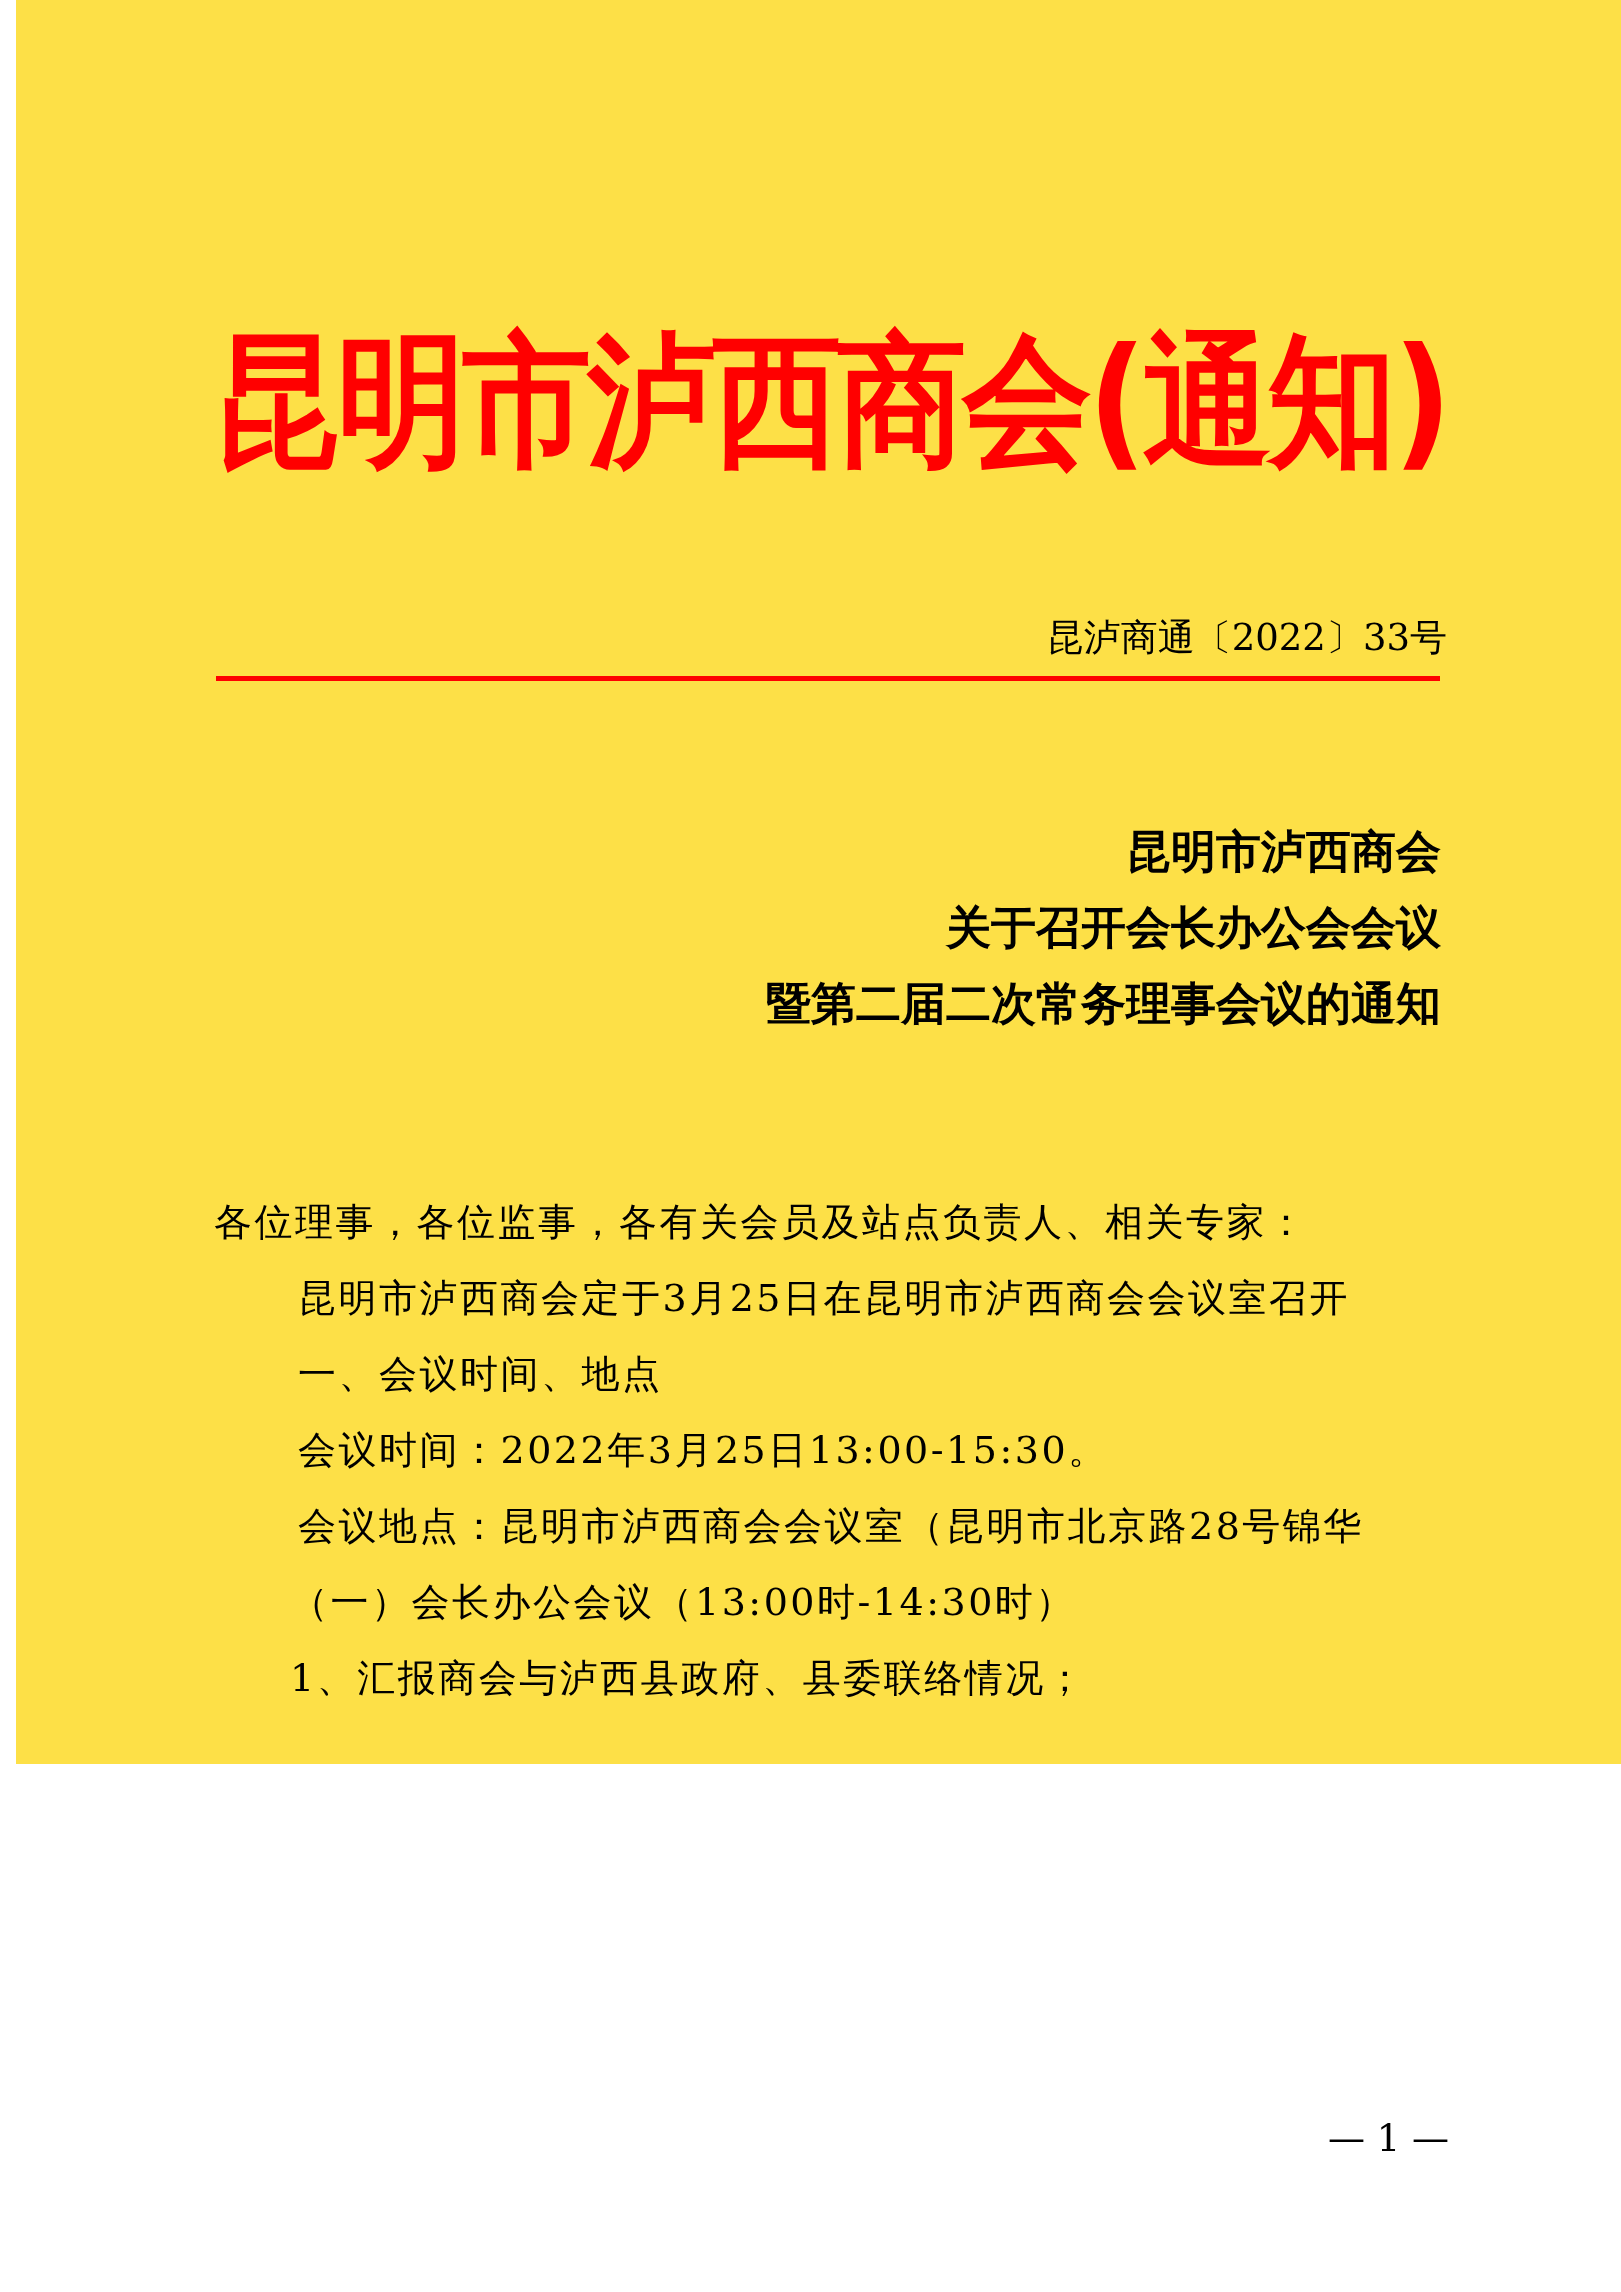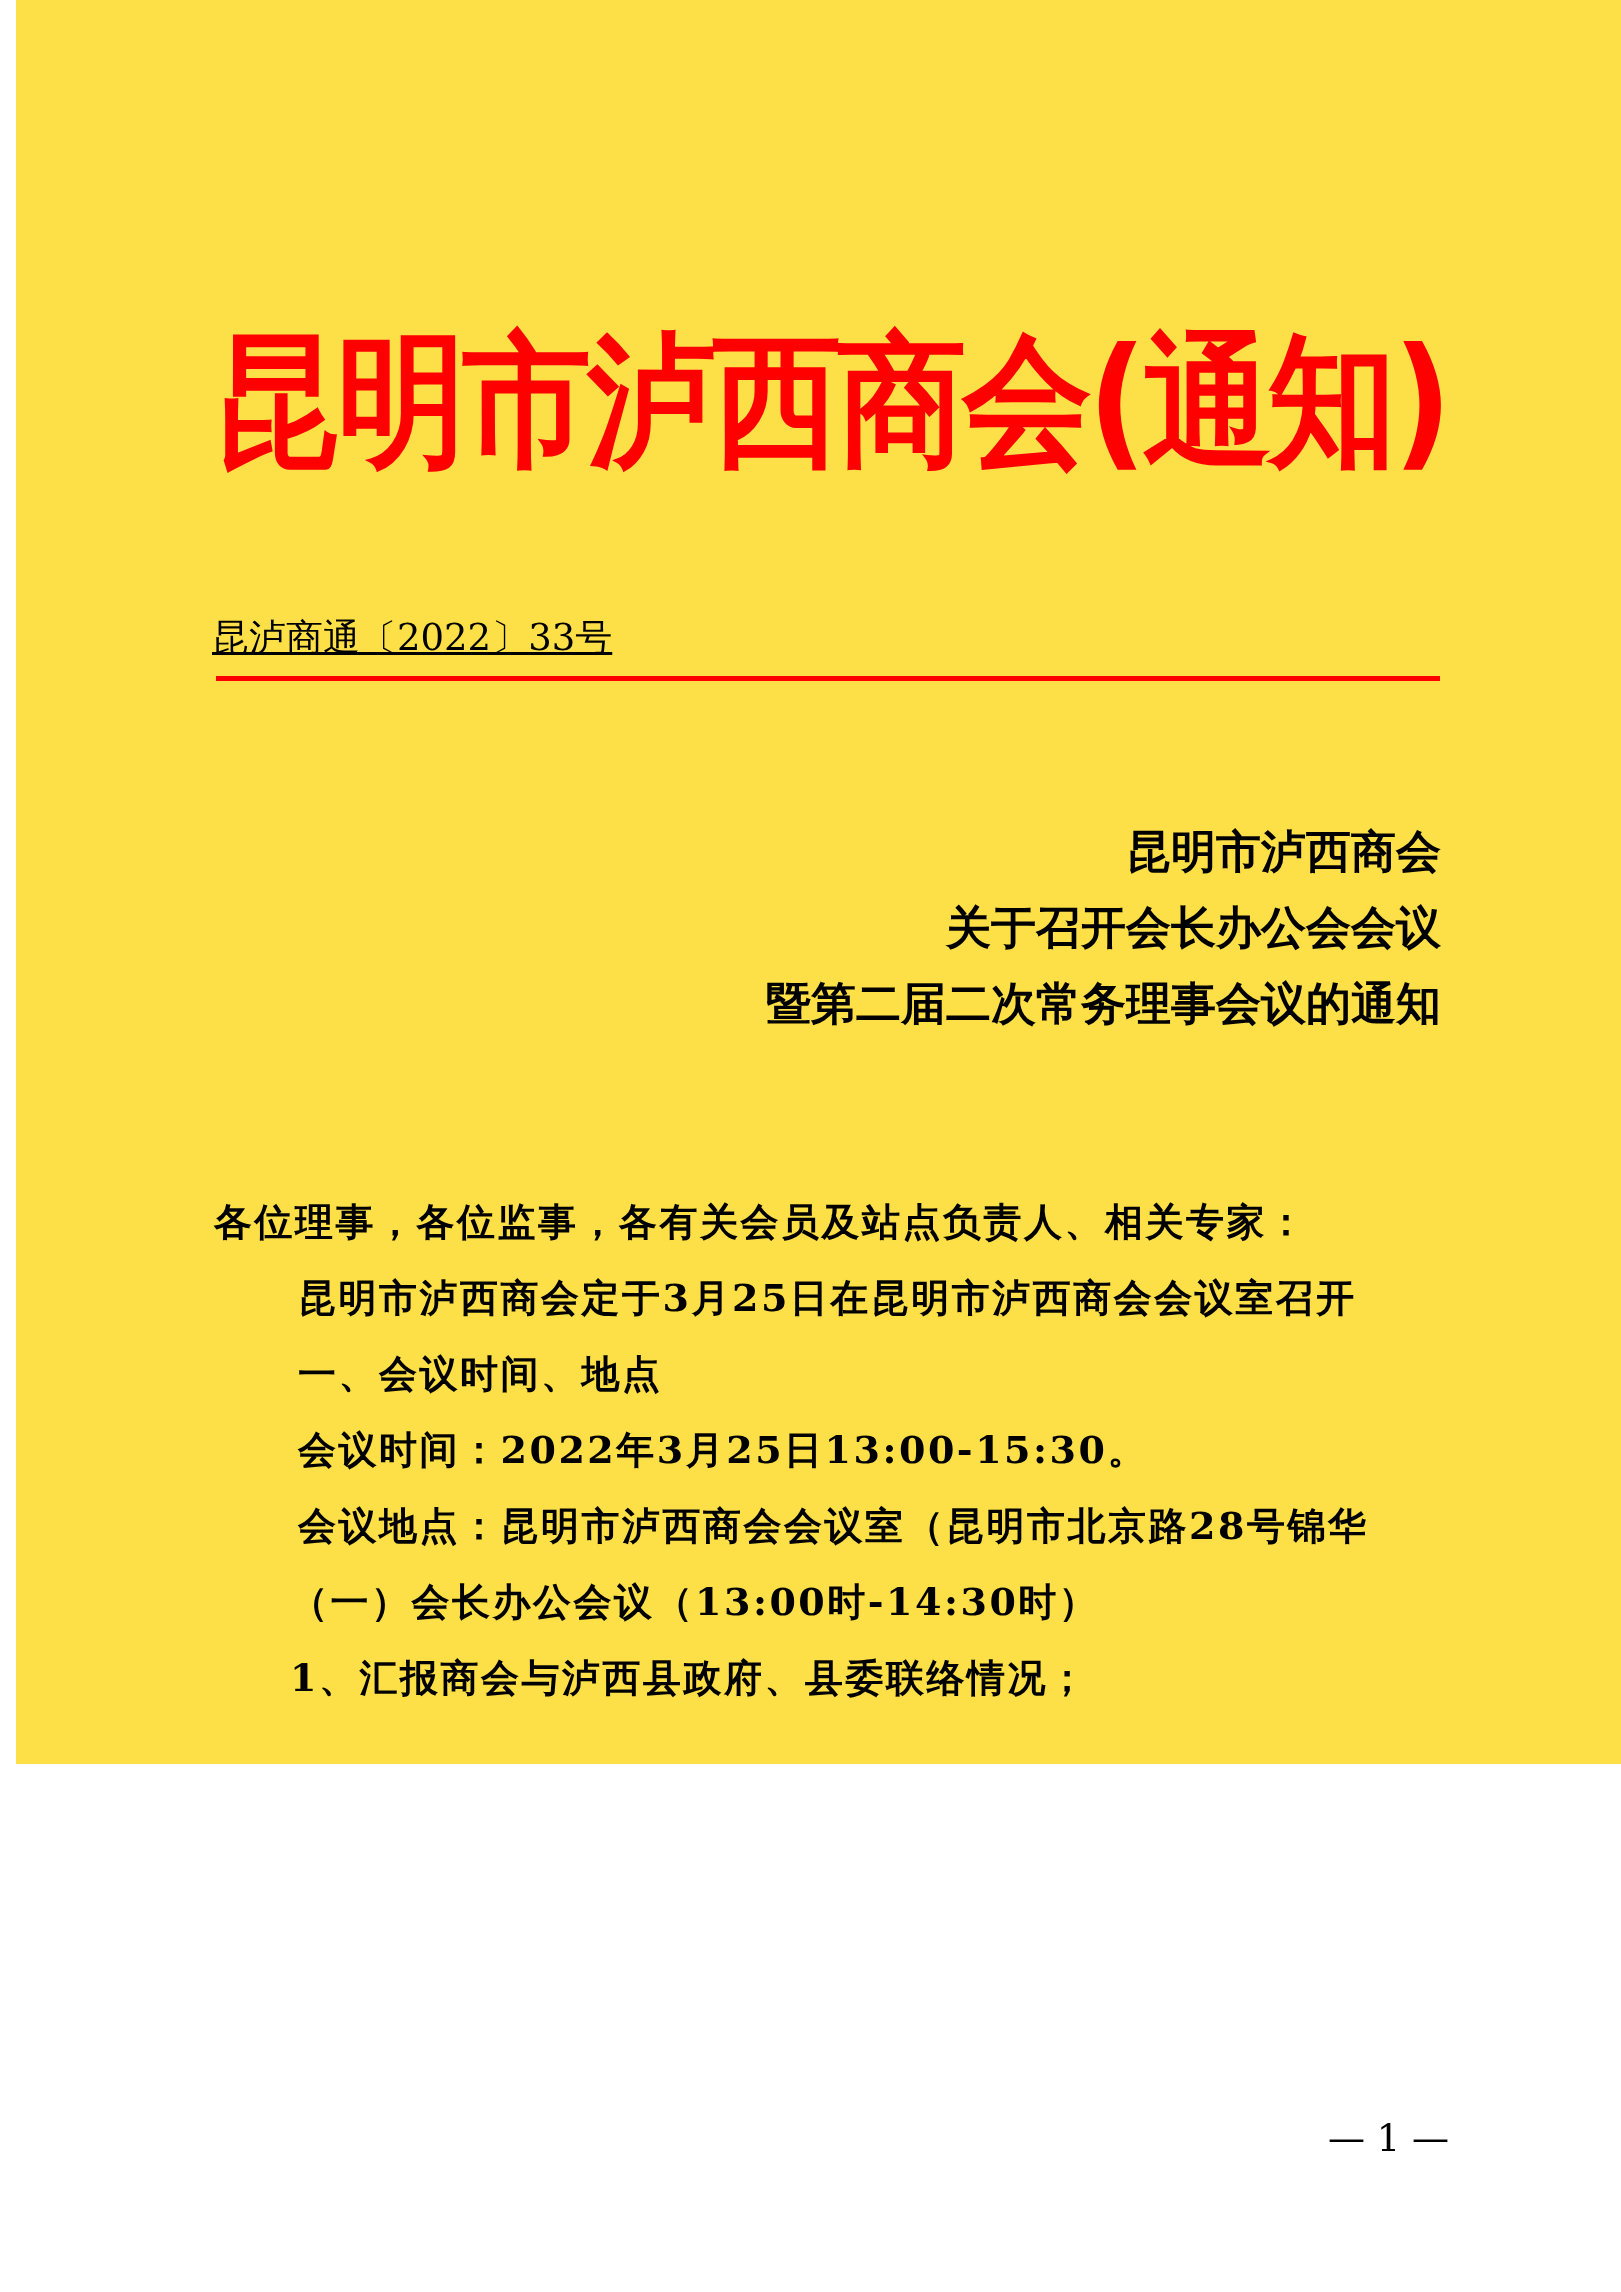--- a/index.html
+++ b/index.html
@@ -37,25 +37,24 @@
       letter-spacing: -3.9px;
       white-space: nowrap;
       transform: scaleY(1.12);
       transform-origin: center center;
     }
     .doc-number {
       position: absolute;
       left: 196px;
       top: 608px;
       width: 1235px;
-      text-align: left;
+      text-align: right;
       font-size: 37px;
       line-height: 59px;
       white-space: nowrap;
-      text-decoration: underline;
     }
     .red-rule {
       position: absolute;
       left: 200px;
       top: 676px;
       width: 1224px;
       height: 4.9px;
       background: #ff0000;
     }
     .title-block {
@@ -78,21 +77,20 @@
       left: 198px;
       top: 1184px;
       width: 1235px;
       font-size: 38px;
       line-height: 76px;
     }
     .para {
       display: block;
       white-space: nowrap;
       letter-spacing: 2.5px;
-      font-weight: bold;
     }
     .indent {
       padding-left: 84px;
     }
     .indent-small {
       padding-left: 76px;
     }
     .page-number {
       position: absolute;
       left: 1304px;

